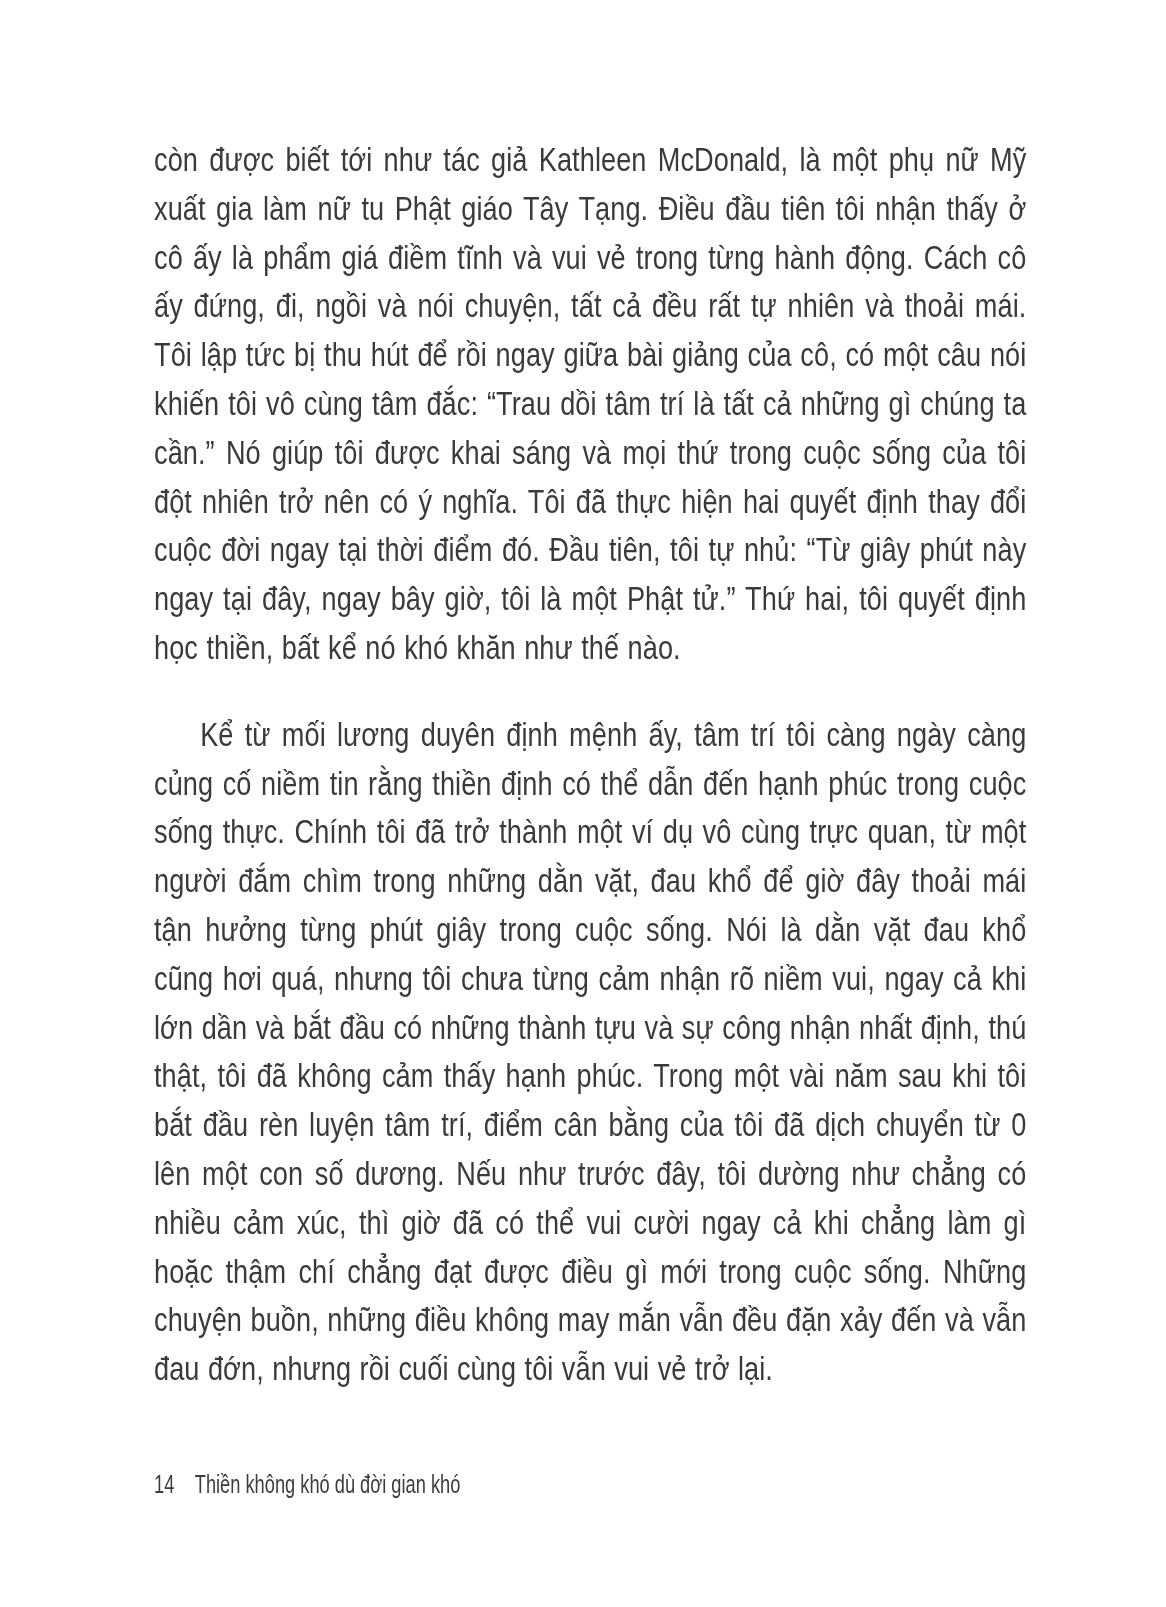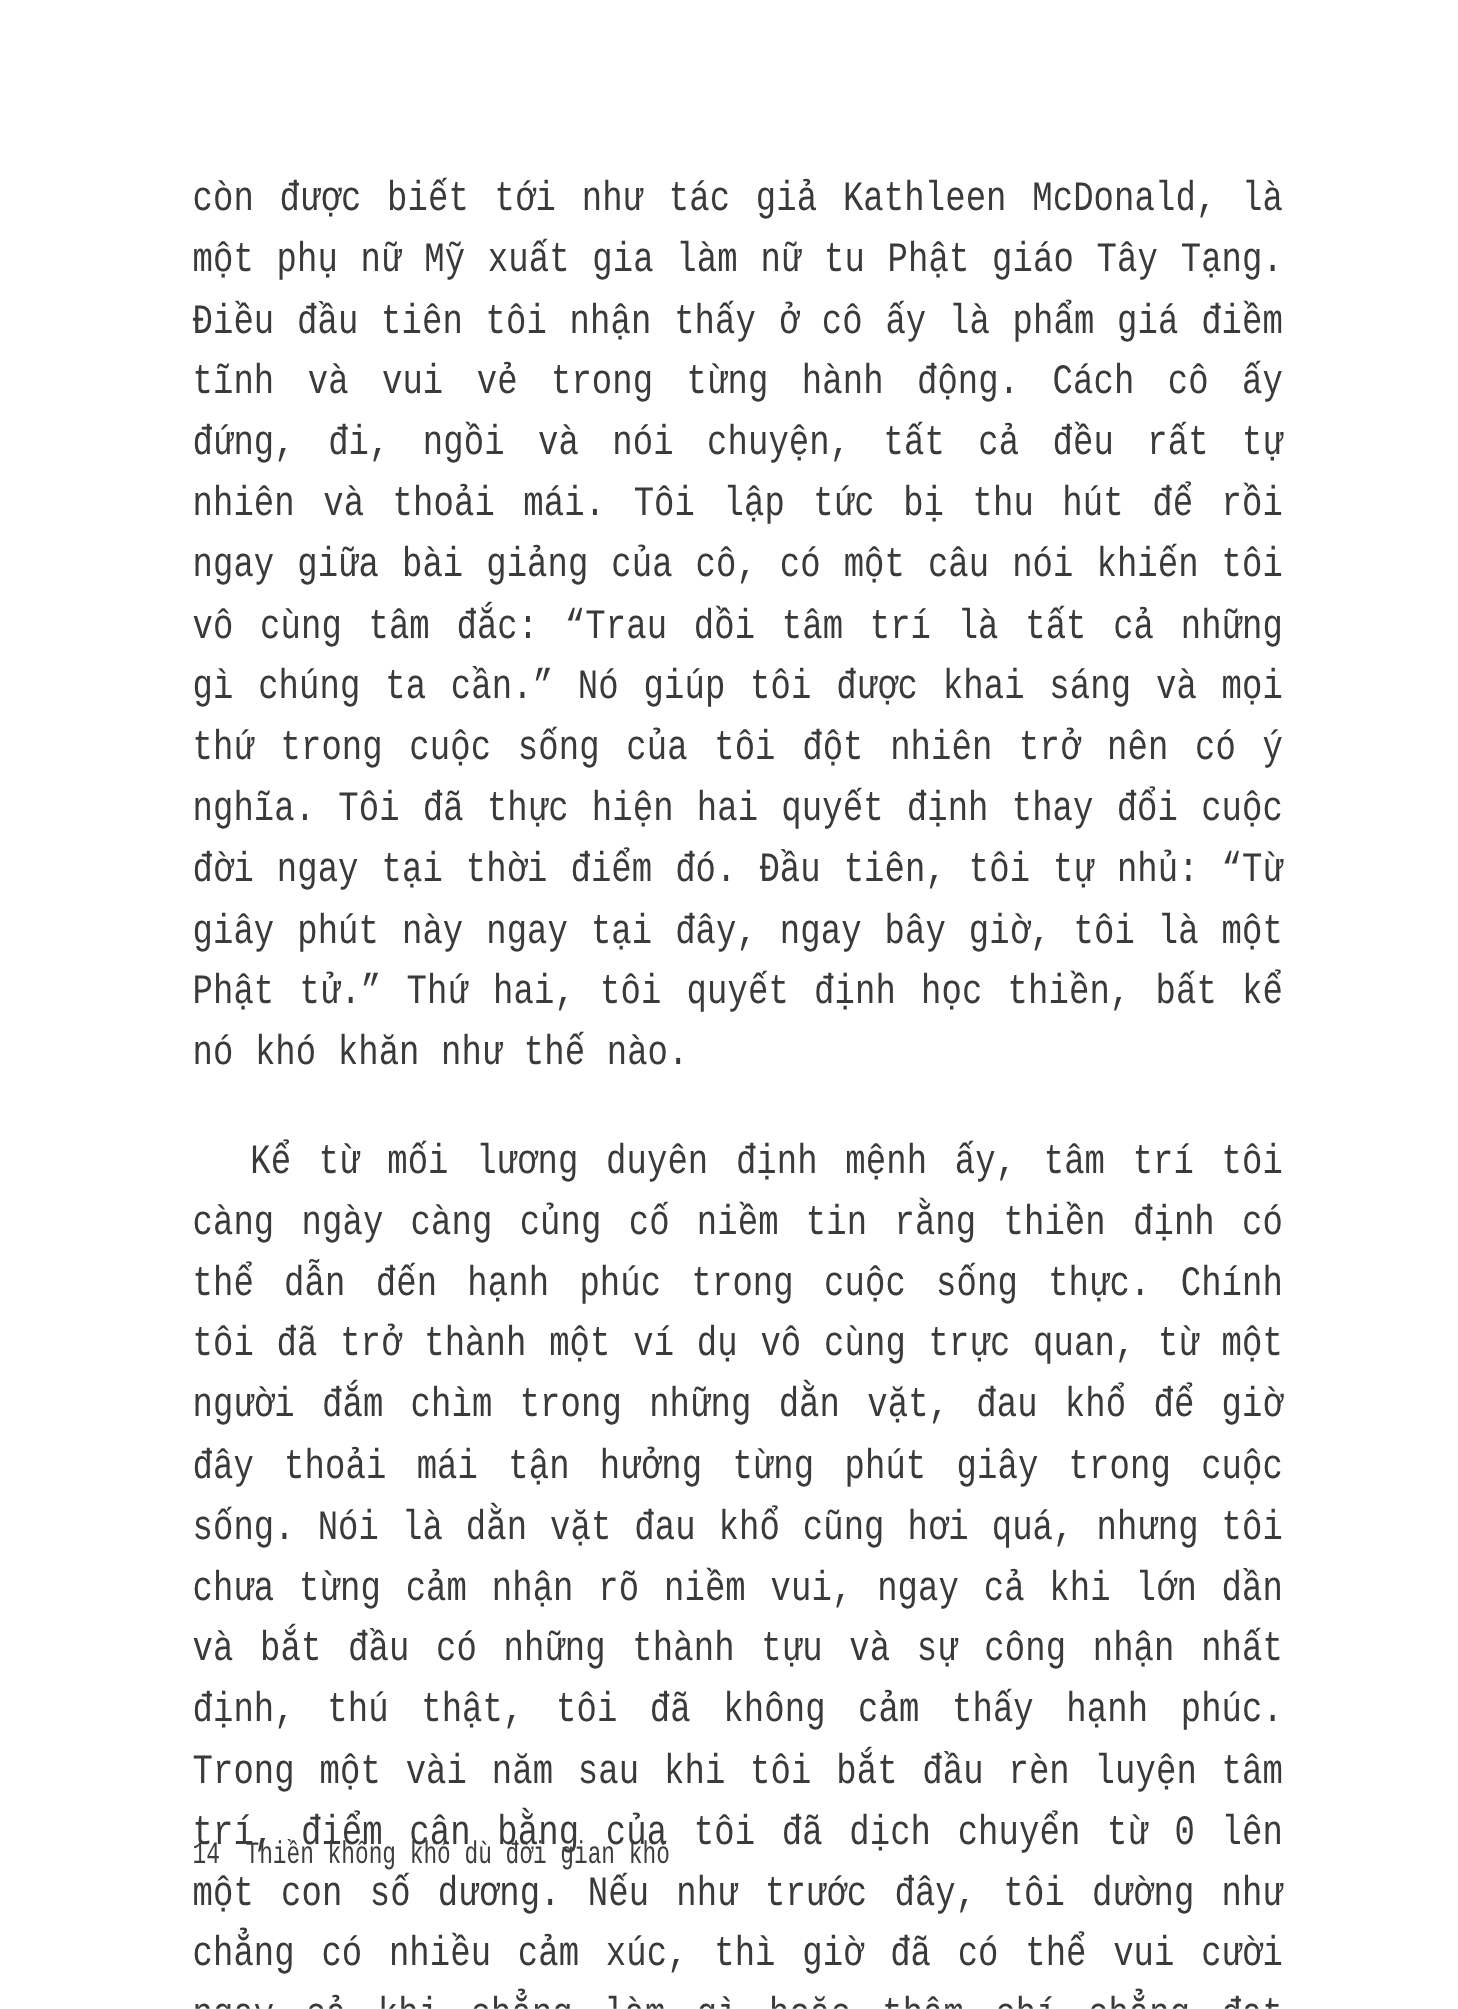--- a/index.html
+++ b/index.html
@@ -11,21 +11,20 @@
     width: 1166px;
     height: 1607px;
     position: relative;
     overflow: hidden;
     font-family: "Liberation Sans", "DejaVu Sans", sans-serif;
   }
   .page {
     position: absolute;
     inset: 0;
     background: #ffffff;
-    font-family: Liberation Mono, monospace;
   }
   
   .text-block {
     position: absolute;
     left: 154px;
     top: 136px;
     width: 1077px;
     transform: scaleX(0.81);
     transform-origin: 0 0;
     color: #3a3a3a;

